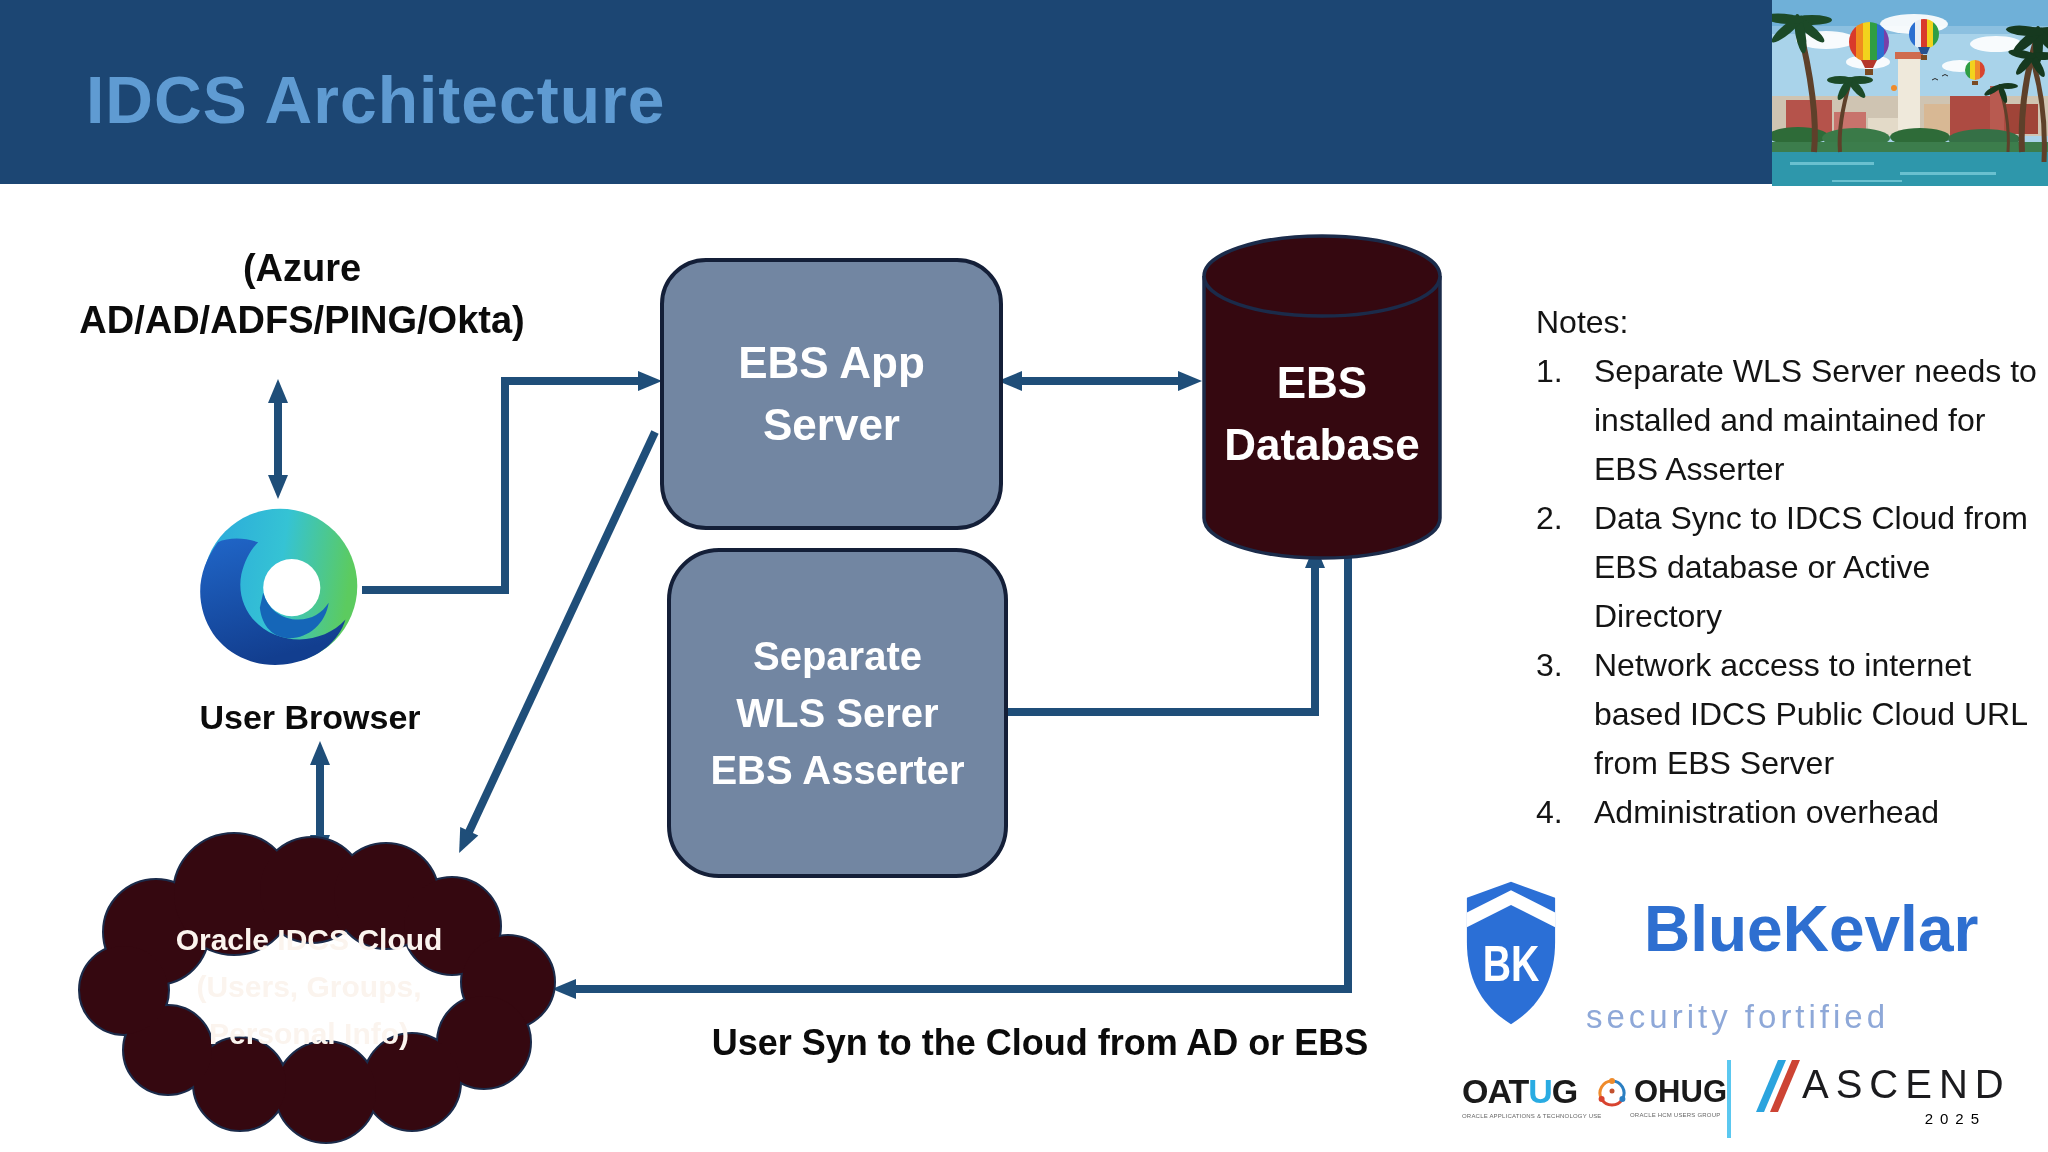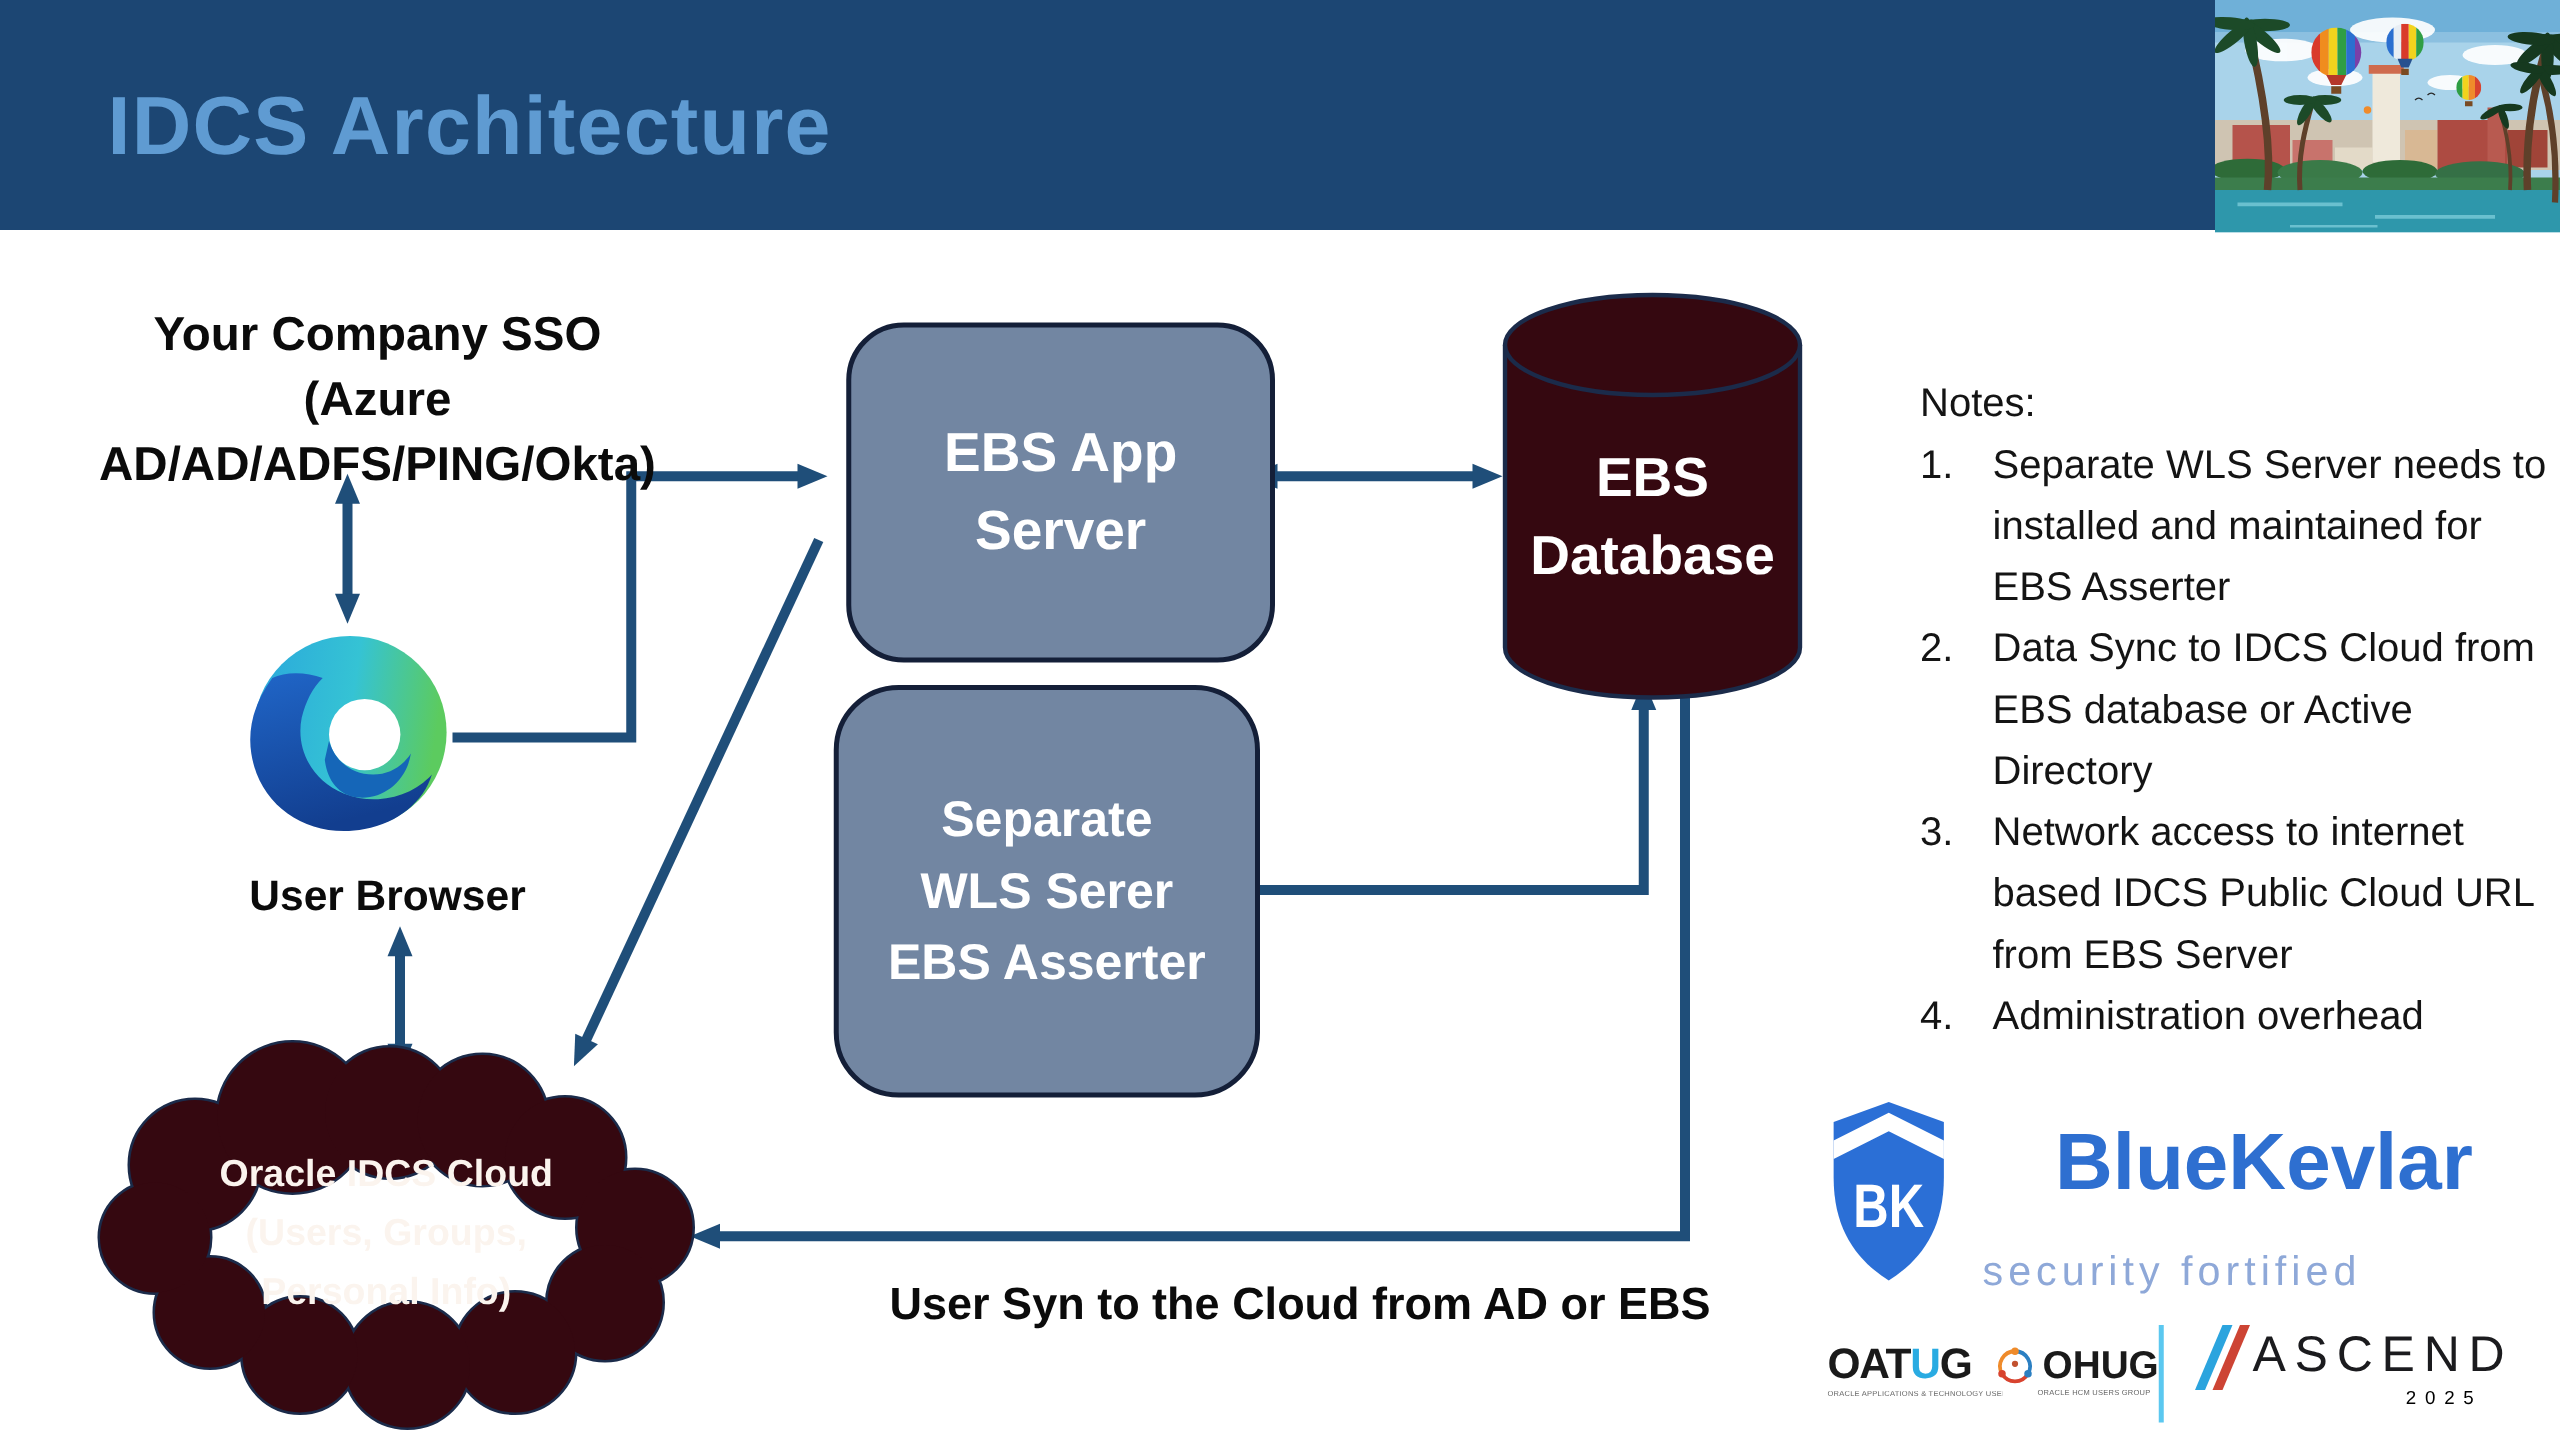--- a/index.html
+++ b/index.html
@@ -13,21 +13,21 @@
   .connectors{position:absolute;left:0;top:0;width:2048px;height:1152px;z-index:1;overflow:visible;}
   
   .sso-label{position:absolute;left:28px;top:242px;width:548px;text-align:center;z-index:2;
              font-size:38px;font-weight:bold;line-height:52px;color:#0b0b0b;}
   .edge-icon{position:absolute;left:196px;top:500px;width:168px;height:172px;z-index:2;overflow:visible;}
   .browser-label{position:absolute;left:150px;top:698px;width:320px;text-align:center;z-index:2;
                  font-size:34px;font-weight:bold;color:#0b0b0b;}
   .box{position:absolute;z-index:2;background:#7286a2;border:4px solid #141f38;
        display:flex;flex-direction:column;align-items:center;justify-content:center;
        color:#ffffff;font-weight:bold;text-align:center;}
-  .box-app{left:660px;top:258px;width:335px;height:264px;border-radius:46px;font-size:44px;line-height:62px;margin-left:17px;}
+  .box-app{left:660px;top:258px;width:335px;height:264px;border-radius:46px;font-size:44px;line-height:62px;}
   .box-wls{left:667px;top:548px;width:333px;height:322px;border-radius:52px;font-size:40px;line-height:57px;}
   .db-svg{position:absolute;left:1200px;top:230px;width:244px;height:334px;z-index:2;overflow:visible;}
   .db-label{position:absolute;left:1200px;top:352px;width:244px;text-align:center;z-index:3;
             color:#fff;font-weight:bold;font-size:44px;line-height:62px;}
   .cloud-svg{position:absolute;left:84px;top:840px;width:478px;height:306px;z-index:2;overflow:visible;}
   .cloud-label{position:absolute;left:94px;top:916px;width:430px;text-align:center;z-index:3;
                color:#fbf4ee;font-weight:bold;font-size:30px;line-height:47px;}
   .sync-label{position:absolute;left:710px;top:1022px;width:660px;text-align:center;z-index:2;
               font-size:36px;font-weight:bold;color:#0b0b0b;}
   
@@ -196,21 +196,20 @@
       <polyline points="362,590 505,590 505,381 641,381" marker-end="url(#ah)"></polyline>
       <line x1="1019" y1="381" x2="1181" y2="381" marker-start="url(#ah)" marker-end="url(#ah)"></line>
       <line x1="655" y1="432" x2="468" y2="834" marker-end="url(#ah)"></line>
       <line x1="320" y1="762" x2="320" y2="838" marker-start="url(#ah)" marker-end="url(#ah)"></line>
       <polyline points="1002,712 1315,712 1315,565" marker-end="url(#ah)"></polyline>
       <polyline points="1348,558 1348,989 573,989" marker-end="url(#ah)"></polyline>
     </g>
   </svg>
 
   <div class="sso-label">
-    <div>Your Company SSO</div>
     <div>(Azure AD/AD/ADFS/PING/Okta)</div>
   </div>
 
   <svg class="edge-icon" viewBox="0 0 100 100">
     <defs>
       <linearGradient id="eg1" x1="0" y1="0" x2="1" y2="0.15">
         <stop offset="0" stop-color="#2aa7dc"></stop>
           <stop offset="0.55" stop-color="#35c3d4"></stop>
           <stop offset="1" stop-color="#5ccb5f"></stop>
       </linearGradient>

